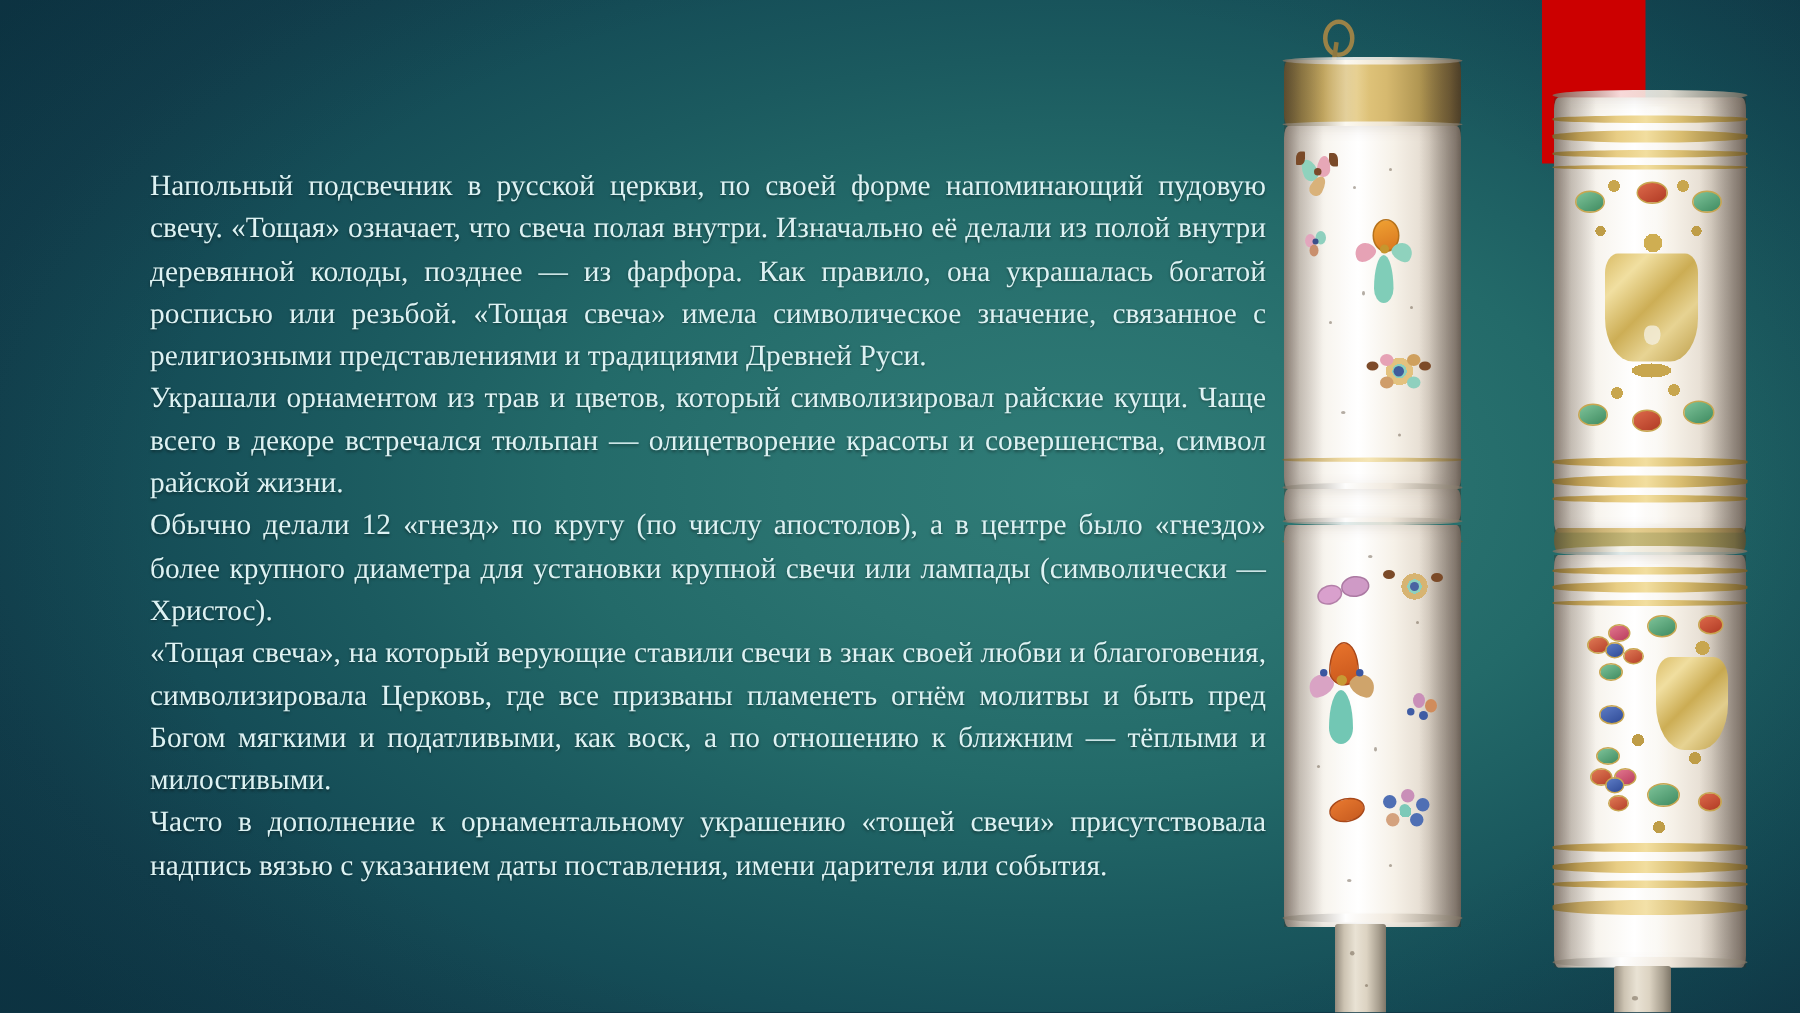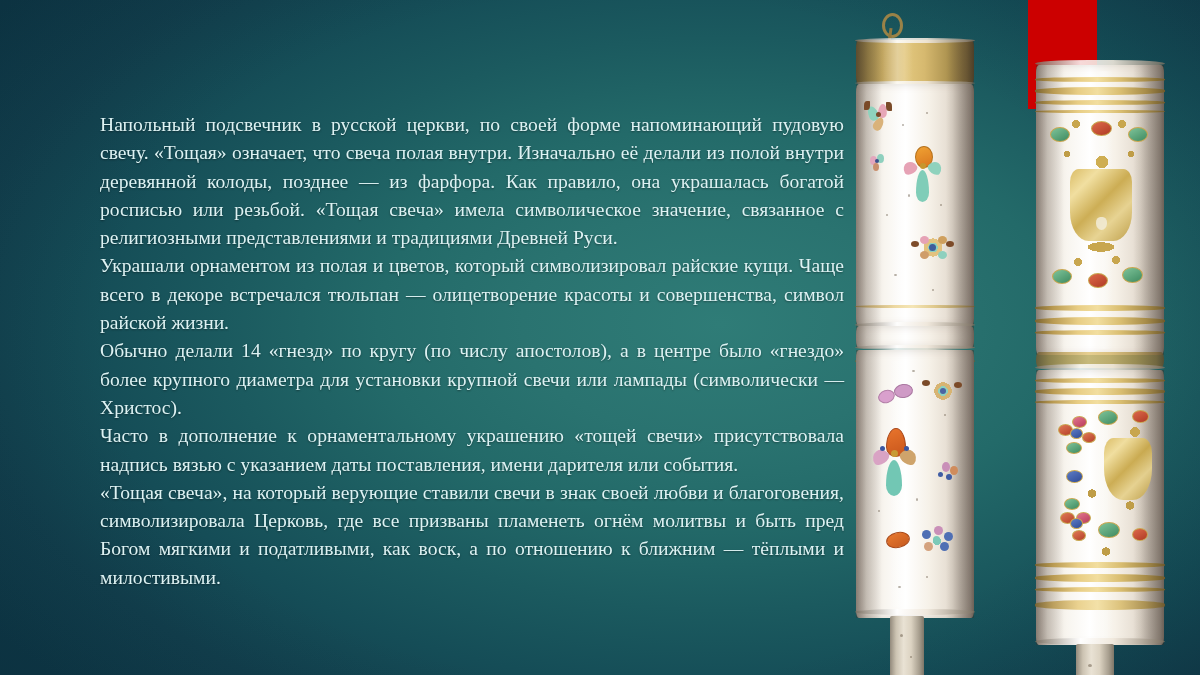--- a/index.html
+++ b/index.html
@@ -244,24 +244,24 @@
 
   <div class="bg-base"></div>
   <div class="bg-vignette"></div>
 
   <div class="red-rect"></div>
 
 
 
   <div class="body-block">
     <p class="para">Напольный подсвечник в русской церкви, по своей форме напоминающий пудовую свечу.   «Тощая» означает, что свеча полая внутри. Изначально её делали из полой внутри деревянной колоды, позднее — из фарфора. Как правило, она украшалась богатой росписью или резьбой. «Тощая свеча» имела символическое значение, связанное с религиозными представлениями и традициями Древней Руси.</p>
-    <p class="para">Украшали орнаментом из полая и цветов, который символизировал райские кущи. Чаще всего в декоре встречался тюльпан — олицетворение красоты и совершенства, символ райской жизни.</p>
-    <p class="para">Обычно делали 14 «гнезд» по кругу (по числу апостолов), а в центре было «гнездо» более крупного диаметра для установки крупной свечи или лампады (символически — Христос).</p>
+    <p class="para">Украшали орнаментом из трав и цветов, который символизировал райские кущи. Чаще всего в декоре встречался тюльпан — олицетворение красоты и совершенства, символ райской жизни.</p>
+    <p class="para">Обычно делали 12 «гнезд» по кругу (по числу апостолов), а в центре было «гнездо» более крупного диаметра для установки крупной свечи или лампады (символически — Христос).</p>
+    <p class="para">«Тощая свеча», на который верующие ставили свечи в знак своей любви и благоговения, символизировала Церковь, где все призваны пламенеть огнём молитвы и быть пред Богом мягкими и податливыми, как воск, а по отношению к ближним — тёплыми и милостивыми.</p>
     <p class="para">Часто в дополнение к орнаментальному украшению «тощей свечи» присутствовала надпись вязью с указанием даты поставления, имени дарителя или события.</p>
-    <p class="para">«Тощая свеча», на который верующие ставили свечи в знак своей любви и благоговения, символизировала Церковь, где все призваны пламенеть огнём молитвы и быть пред Богом мягкими и податливыми, как воск, а по отношению к ближним — тёплыми и милостивыми.</p>
   </div>
 
   <div class="photo" id="candle-left">
 
     <div class="hook"></div>
     <div class="hook-stem"></div>
     <div class="hook-side"></div>
 
     <div class="seg brass" style="top:14px;height:44px;">
       <div class="gloss" style="left:22%;top:0;width:26%;height:100%;opacity:.5;"></div>

